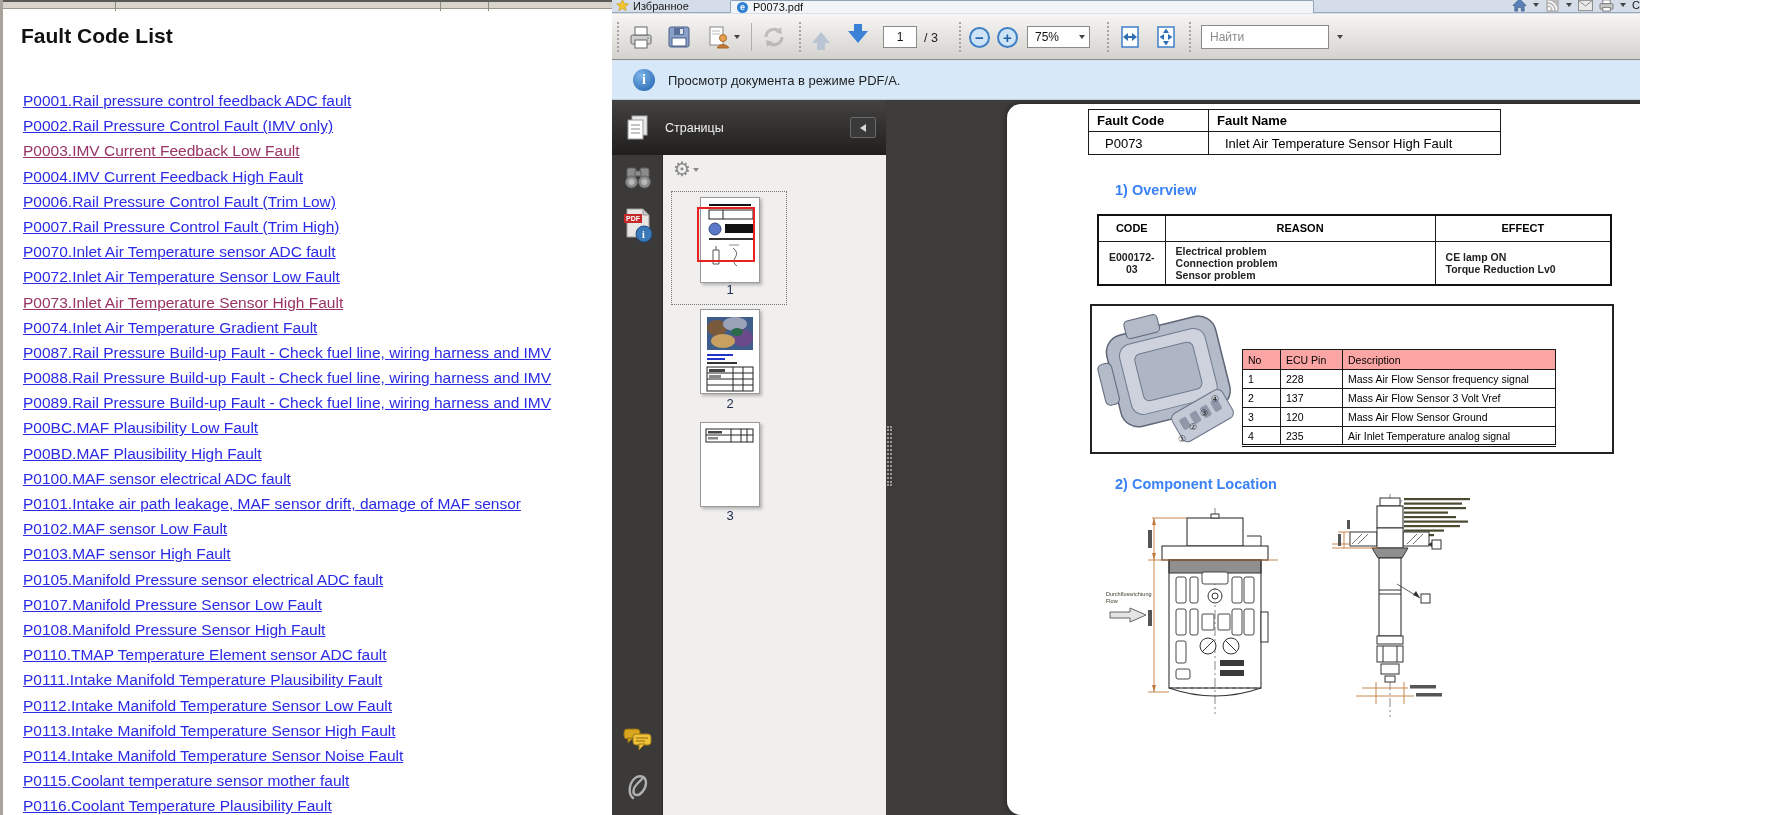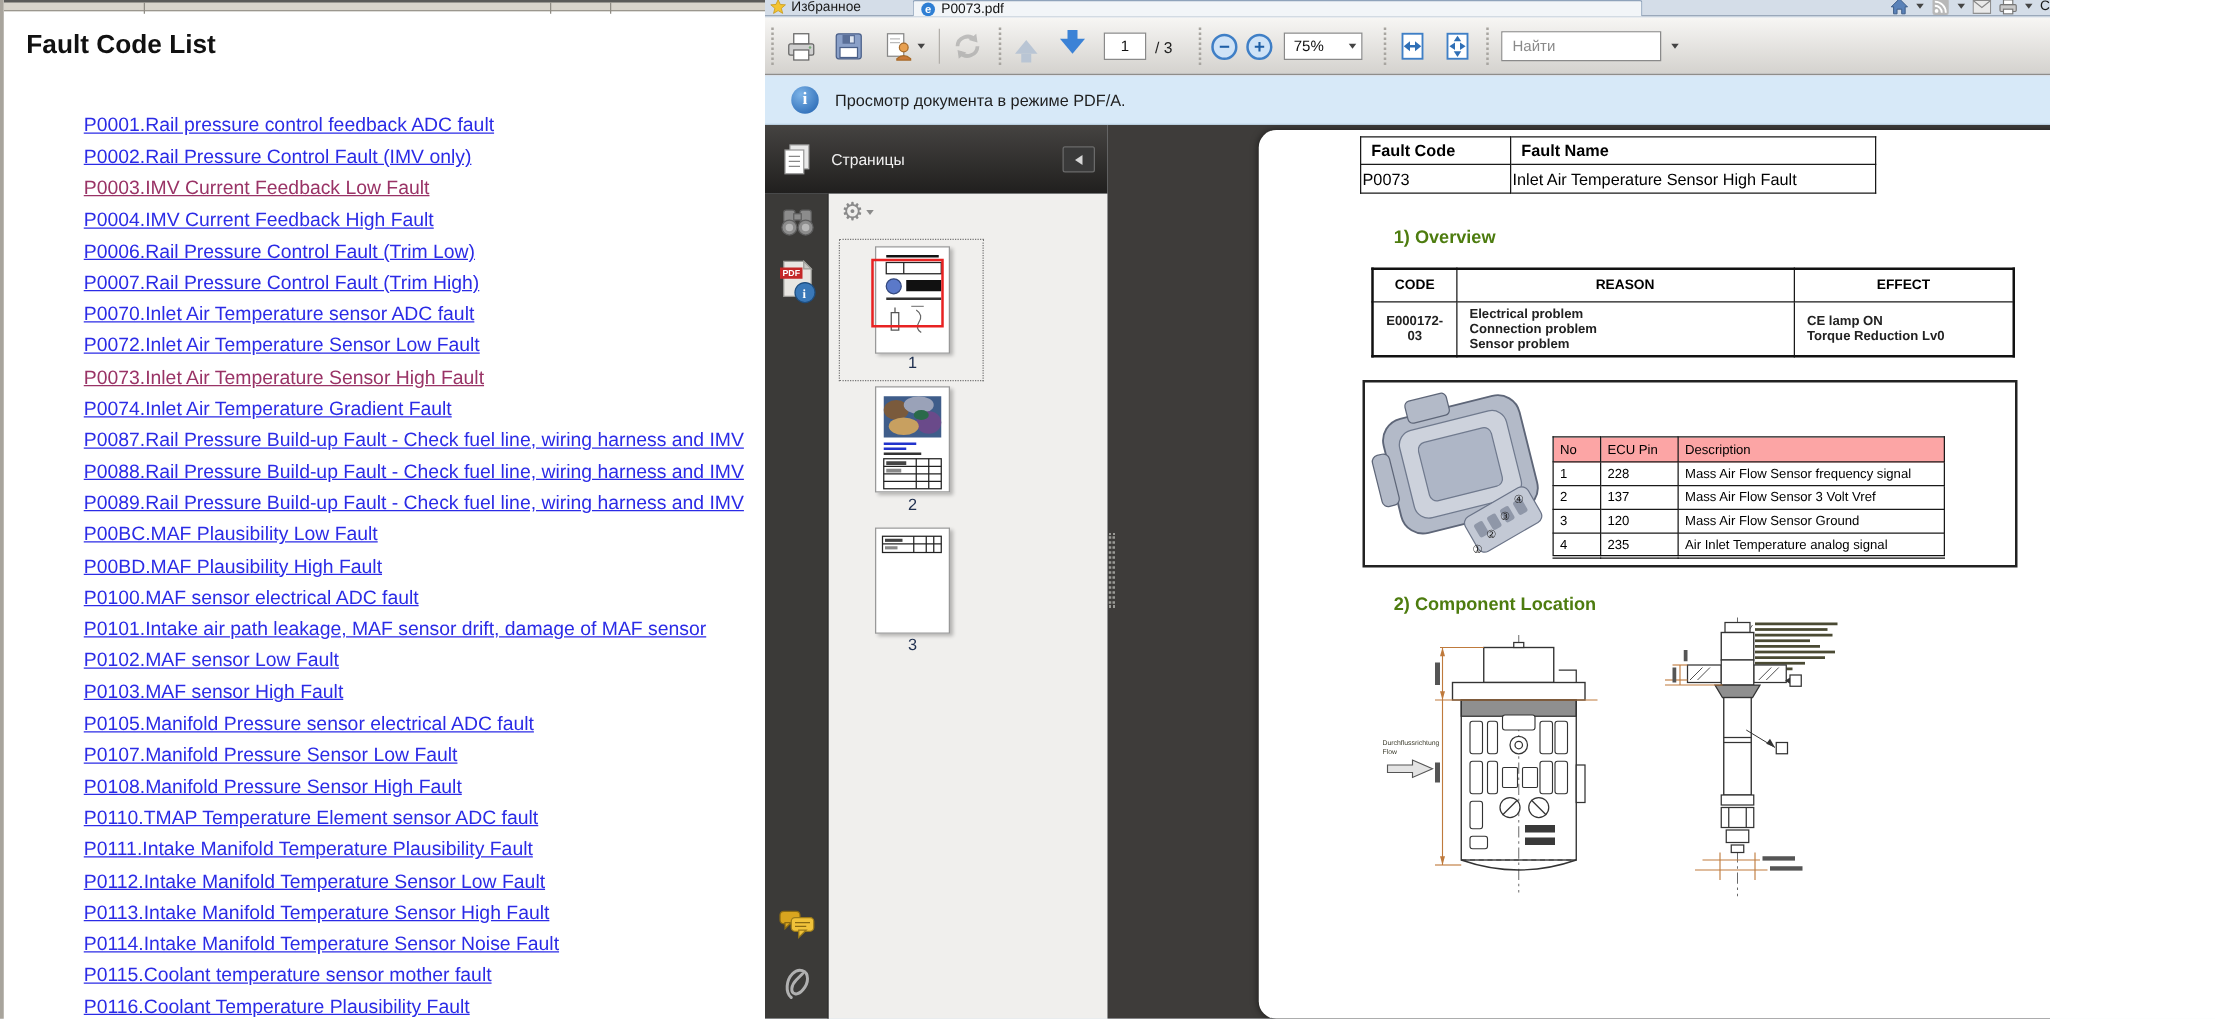--- a/index.html
+++ b/index.html
@@ -5,21 +5,21 @@
   * { margin:0; padding:0; box-sizing:border-box; }
   html,body { width:1772px; height:815px; overflow:hidden; font-family:"Liberation Sans", sans-serif; background:#fff; }
   .abs { position:absolute; }
 
   
   .left-window { position:absolute; left:0; top:0; width:612px; height:815px; background:#fff; overflow:hidden; border-left:3px solid #a8a49c; }
   .lw-topbar { position:absolute; left:0; top:0; width:612px; height:9px; background:#d8d4cb; border-top:2px solid #5a5a58; border-bottom:1px solid #9b978e; }
   .lw-sep { position:absolute; top:0; width:1px; height:9px; background:#8f8c84; }
   .lw-title { position:absolute; left:18px; top:24px; font-size:21px; font-weight:bold; color:#111; }
   .fault-list { position:absolute; left:20px; top:92px; width:700px; list-style:none; }
-  .fault-list li { height:25.2px; white-space:nowrap; font-size:15.5px;margin-left:44px; }
+  .fault-list li { height:25.2px; white-space:nowrap; font-size:15.5px; }
   .fault-list a { color:#2b2be6; text-decoration:underline; cursor:pointer; }
   .fault-list a.visited { color:#993366; }
 
   
   .browser { position:absolute; left:612px; top:0; width:1028px; height:815px; background:#d8e0ea; overflow:hidden; }
 
   
   .tabrow { position:absolute; left:0; top:0; width:1160px; height:13px; background:#d4dde8; border-bottom:1px solid #9aa8ba; }
   .fav { position:absolute; left:4px; top:-2px; height:15px; display:flex; align-items:center; gap:4px; font-size:11px; color:#1a1a1a; }
   .star { width:13px; height:13px; display:inline-block; }
@@ -63,26 +63,26 @@
   .sel-box { position:absolute; left:8px; top:36px; width:116px; height:114px; border:1px dotted #777; }
   .thumb-page { position:absolute; width:60px; background:#fff; border:1px solid #999; box-shadow:2px 2px 3px rgba(0,0,0,.25); cursor:pointer; }
   .red-rect { position:absolute; left:34px; top:52px; width:58px; height:55px; border:2px solid #e82222; }
   .thumb-label { position:absolute; width:134px; text-align:center; font-size:13px; color:#203050; }
   .splitter-dots { position:absolute; left:1px; top:326px; width:5px; height:60px; border-left:2px dotted #9a9a96; border-right:2px dotted #9a9a96; cursor:col-resize; }
 
   .doc-pane { position:absolute; left:274px; top:0; width:886px; height:715px; background:#3e3c3a; overflow:hidden; }
   .page { position:absolute; left:121px; top:4px; width:765px; height:711px; background:#fff; box-shadow:0 0 6px rgba(0,0,0,.5);border-radius:14px; }
 
   
-  .pdf-heading { position:absolute; font-size:14.5px; font-weight:bold; color:#4d7c0f; }
+  .pdf-heading { position:absolute; font-size:14.5px; font-weight:bold; color:#3b82f6; }
   table.pdf { border-collapse:collapse; position:absolute; }
   table.pdf td, table.pdf th { border:1px solid #1a1a1a; font-family:"Liberation Sans",sans-serif; }
   .fault-tbl { left:81px; top:5px; width:413px; }
   .fault-tbl th { font-size:13px; text-align:left; padding:2px 8px; height:22px; }
-  .fault-tbl td { font-size:13px; padding:2px 1px; height:23px; }
+  .fault-tbl td { font-size:13px; padding:2px 16px; height:23px; }
   .ov-tbl { left:90px; top:110px; width:515px; border:2px solid #111; }
   .ov-tbl th { font-size:11px; height:26px; }
   .ov-tbl td { font-size:10.5px; font-weight:600; padding:3px 10px; color:#222; }
   .fig-box { position:absolute; left:83px; top:200px; width:524px; height:150px; border:2px solid #222; }
   .pin-tbl { left:235px; top:245px; width:314px; border-bottom:3px double #111; }
   .pin-tbl th { font-size:10.5px; font-weight:normal; background:#fca5a5; height:20px; text-align:left; padding:0 5px; }
   .pin-tbl td { font-size:10.5px; height:19px; padding:0 5px; }
   .flow-note { font-size:5.5px; fill:#3a3a2a; }
 </style>
 </head>

